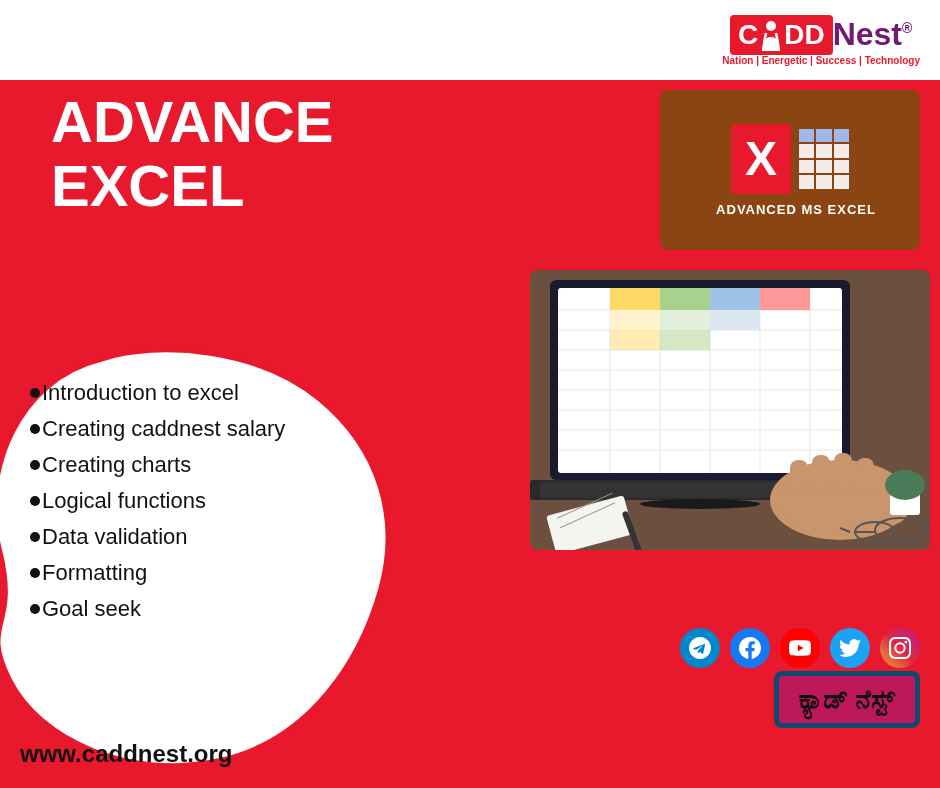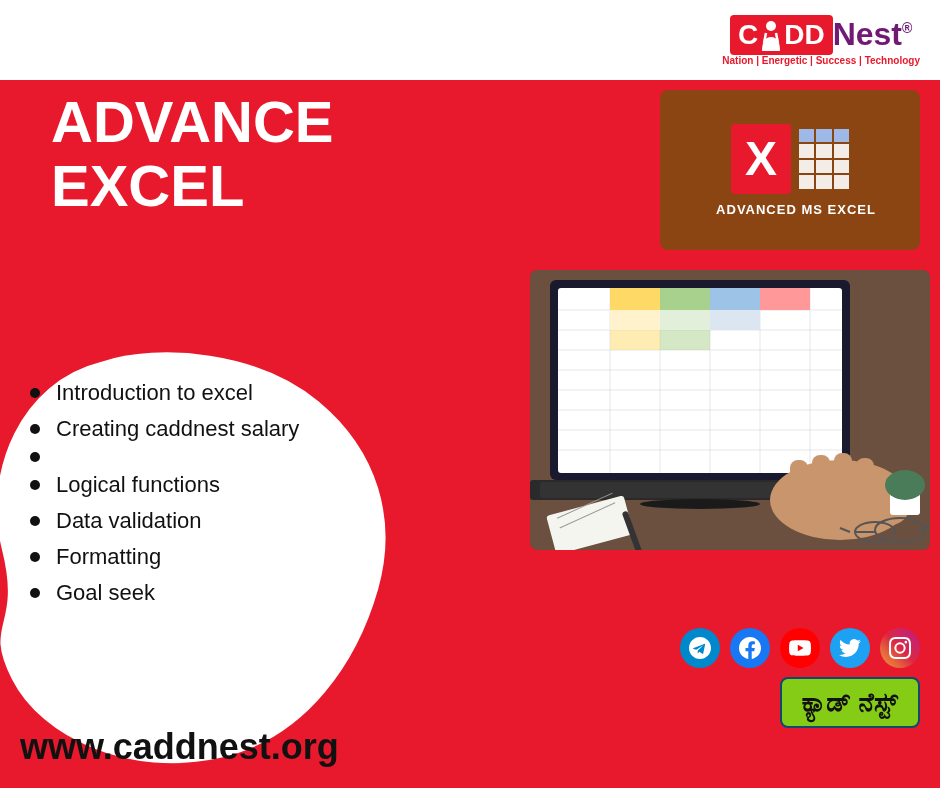--- a/index.html
+++ b/index.html
@@ -103,38 +103,38 @@
       padding: 0;
       z-index: 10;
     }
 
     .bullet-list li {
       font-size: 22px;
       color: #111;
       margin-bottom: 10px;
       display: flex;
       align-items: center;
-      gap: 16px;
+      gap: 2px;
       font-weight: 500;
     }
 
     .bullet-dot {
       width: 10px;
       height: 10px;
       background: #111;
       border-radius: 50%;
       flex-shrink: 0;
     }
 
     
     .website-url {
       position: absolute;
       bottom: 20px;
       left: 20px;
-      font-size: 36px;
+      font-size: 24px;
       font-weight: 900;
       color: #111;
       z-index: 10;
     }
 
     
     .excel-logo-area {
       position: absolute;
       top: 90px;
       right: 20px;
@@ -236,22 +236,22 @@
     .social-facebook { background: #1877f2; }
     .social-youtube { background: #ff0000; }
     .social-twitter { background: #1da1f2; }
     .social-instagram { background: linear-gradient(45deg, #f09433, #e6683c, #dc2743, #cc2366, #bc1888); }
 
     
     .kannada-banner {
       position: absolute;
       bottom: 60px;
       right: 20px;
-      background: #84cc16;
-      border: 2px solid #0c4a6e;
+      background: #be185d;
+      border: 5px solid #0c4a6e;
       border-radius: 8px;
       padding: 8px 20px;
       display: flex;
       align-items: flex-end;
       gap: 6px;
     }
 
     .kannada-text {
       font-size: 26px;
       font-weight: 900;
@@ -390,20 +390,21 @@
 <li>
       <span class="bullet-dot"></span>
       <span>Introduction to excel</span>
     </li>
     <li>
       <span class="bullet-dot"></span>
       <span>Creating caddnest salary</span>
     </li>
     <li>
       <span class="bullet-dot"></span>
+      <span>Creating charts</span>
     </li>
     <li>
       <span class="bullet-dot"></span>
       <span>Logical functions</span>
     </li>
     <li>
       <span class="bullet-dot"></span>
       <span>Data validation</span>
     </li>
     <li>

